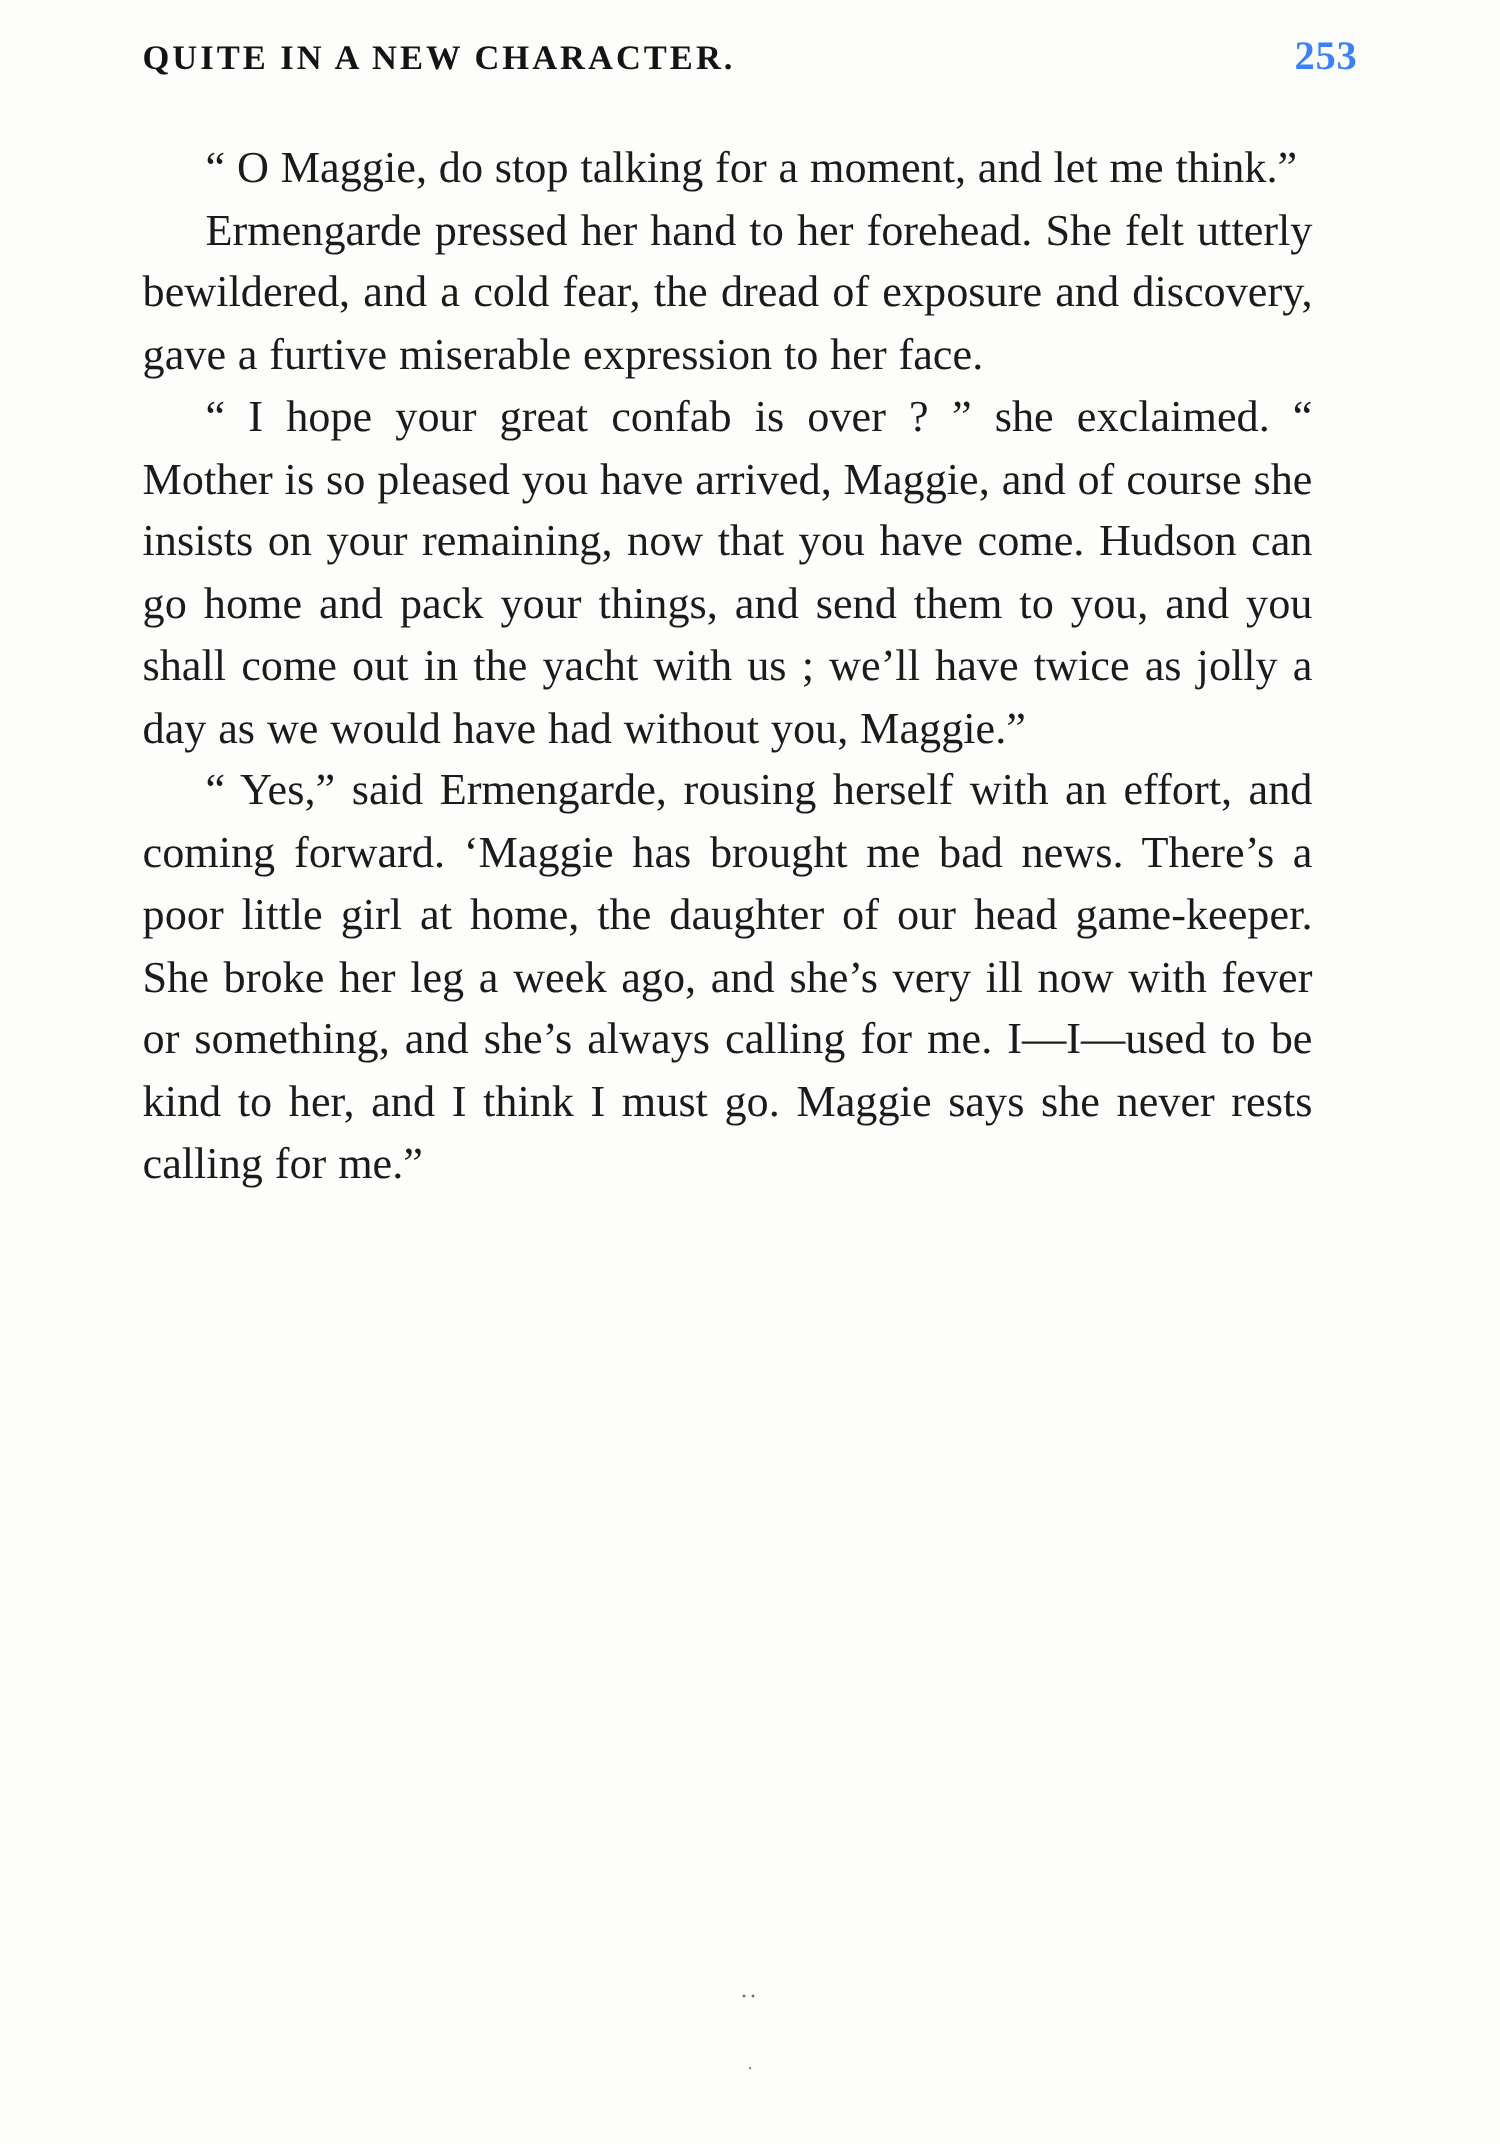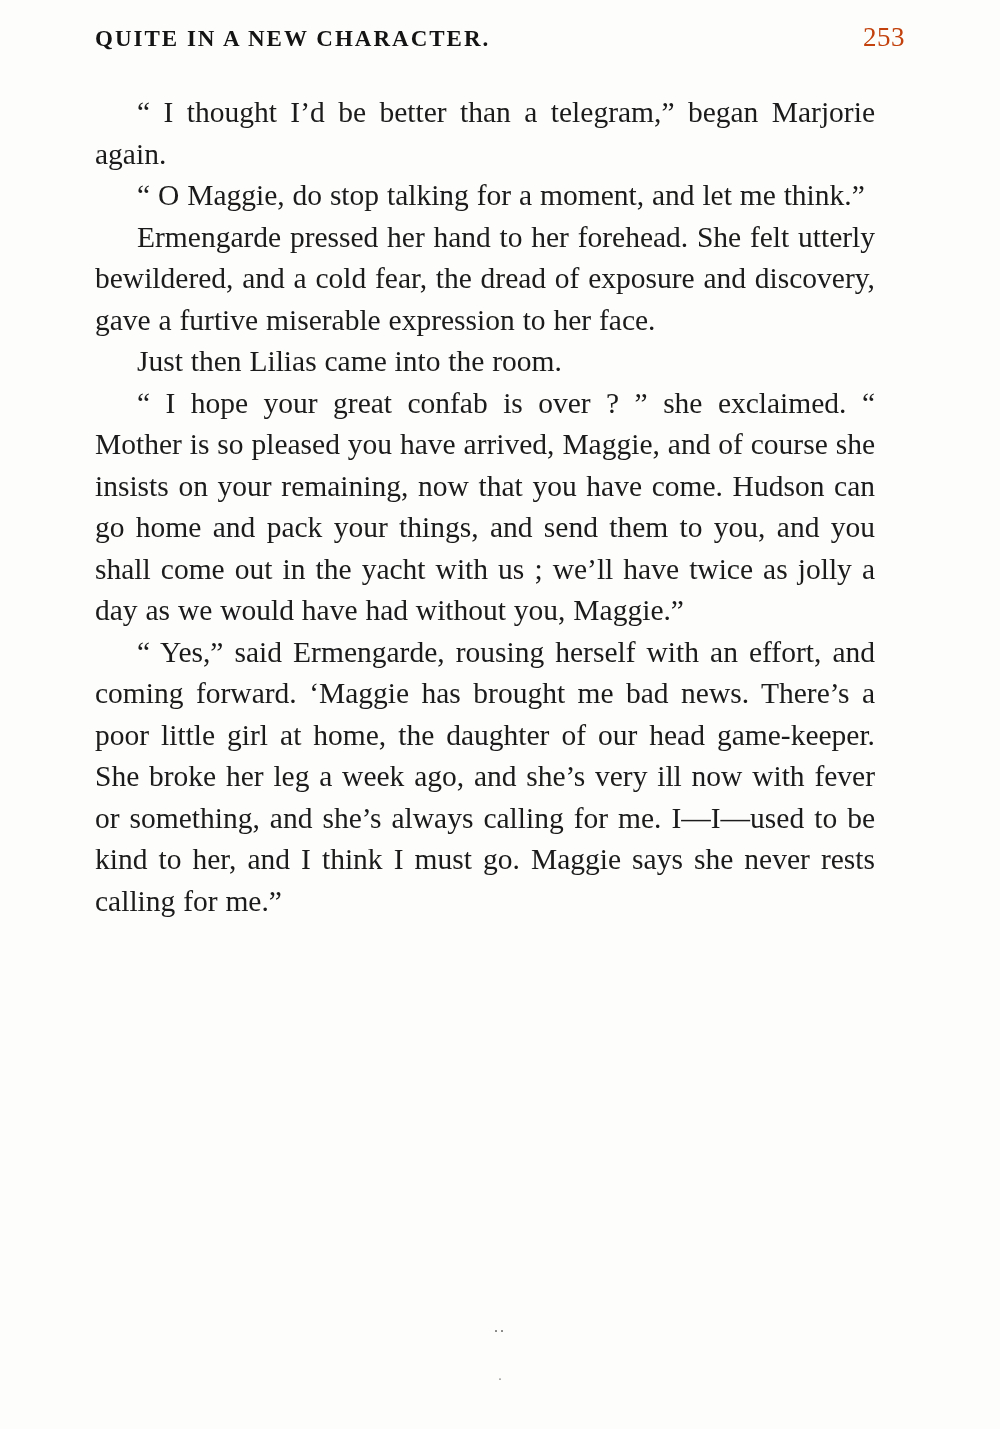--- a/index.html
+++ b/index.html
@@ -40,24 +40,24 @@
     font-size: 23px;
     letter-spacing: 2.0px;
     color: #141414;
     white-space: nowrap;
   }
   .page-number {
     position: absolute;
     right: 0;
     top: -4px;
     font-family: "Liberation Serif", serif;
-    font-weight: normal;
+    font-weight: bold;
     font-size: 27px;
     letter-spacing: 0.5px;
-    color: #c2410c;
+    color: #3b82f6;
   }
   .body-text {
     position: absolute;
     top: 92px;
     left: 95px;
     width: 780px;
   }
   .para {
     margin: 0 0 0 0;
     text-indent: 42px;
@@ -94,24 +94,22 @@
 <body>
 
 <div class="page">
 
   <div class="header">
     <div class="running-head">QUITE IN A NEW CHARACTER.</div>
     <div class="page-number">253</div>
   </div>
 
   <div class="body-text">
-    <p class="para">“ I thought I’d be better than a telegram,” began Marjorie again.</p>
     <p class="para">“ O Maggie, do stop talking for a moment, and let me think.”</p>
     <p class="para">Ermengarde pressed her hand to her forehead. She felt utterly bewildered, and a cold fear, the dread of exposure and discovery, gave a furtive miserable expression to her face.</p>
-    <p class="para">Just then Lilias came into the room.</p>
     <p class="para">“ I hope your great confab is over ? ” she exclaimed. “ Mother is so pleased you have arrived, Maggie, and of course she insists on your remaining, now that you have come. Hudson can go home and pack your things, and send them to you, and you shall come out in the yacht with us ; we’ll have twice as jolly a day as we would have had without you, Maggie.”</p>
     <p class="para">“ Yes,” said Ermengarde, rousing herself with an effort, and coming forward. ‘Maggie has brought me bad news. There’s a poor little girl at home, the daughter of our head game-keeper. She broke her leg a week ago, and she’s very ill now with fever or something, and she’s always calling for me. I—I—used to be kind to her, and I think I must go. Maggie says she never rests calling for me.”</p>
   </div>
 
   <div class="footer-mark">..</div>
   <div class="footer-mark2">.</div>
 
 </div>
 
 </body></html>

